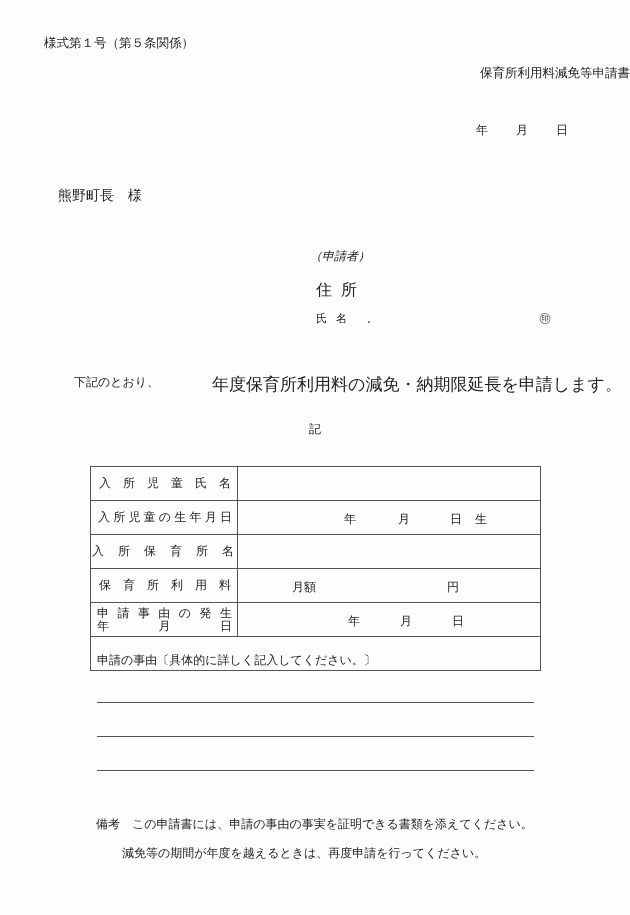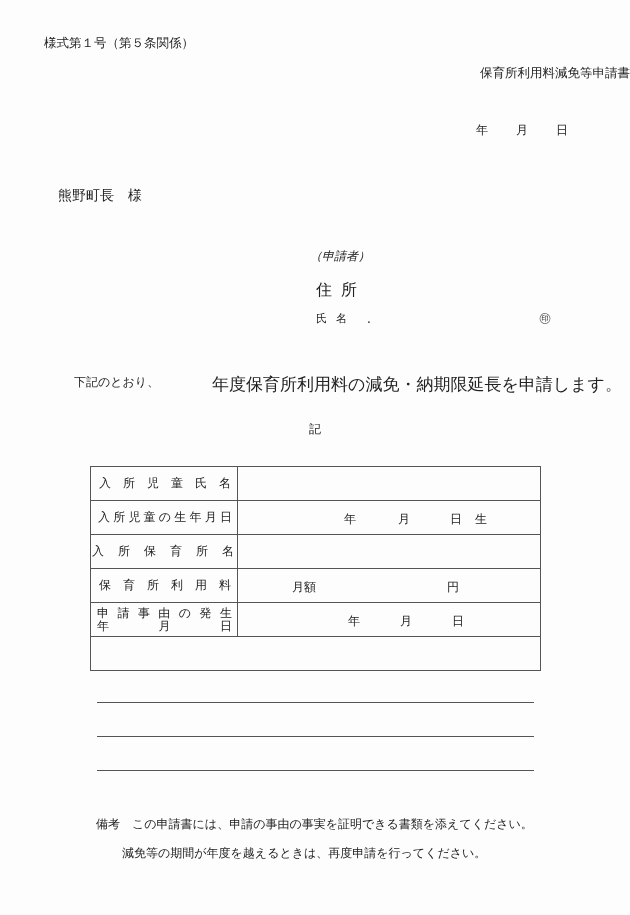--- a/index.html
+++ b/index.html
@@ -163,20 +163,21 @@
     <td>
       <div class="val">
         <span style="left:110px">年</span>
         <span style="left:162px">月</span>
         <span style="left:214px">日</span>
       </div>
     </td>
   </tr>
   <tr>
     <td colspan="2" class="reason">
+      <div class="reason-label">申請の事由〔具体的に詳しく記入してください。〕</div>
       <div class="rule" style="top:65px"></div>
       <div class="rule" style="top:99px"></div>
       <div class="rule" style="top:133px"></div>
     </td>
   </tr>
 </tbody>
   </table>
 
 <div class="abs remark1">備考　この申請書には、申請の事由の事実を証明できる書類を添えてください。</div>
 <div class="abs remark2">減免等の期間が年度を越えるときは、再度申請を行ってください。</div>

